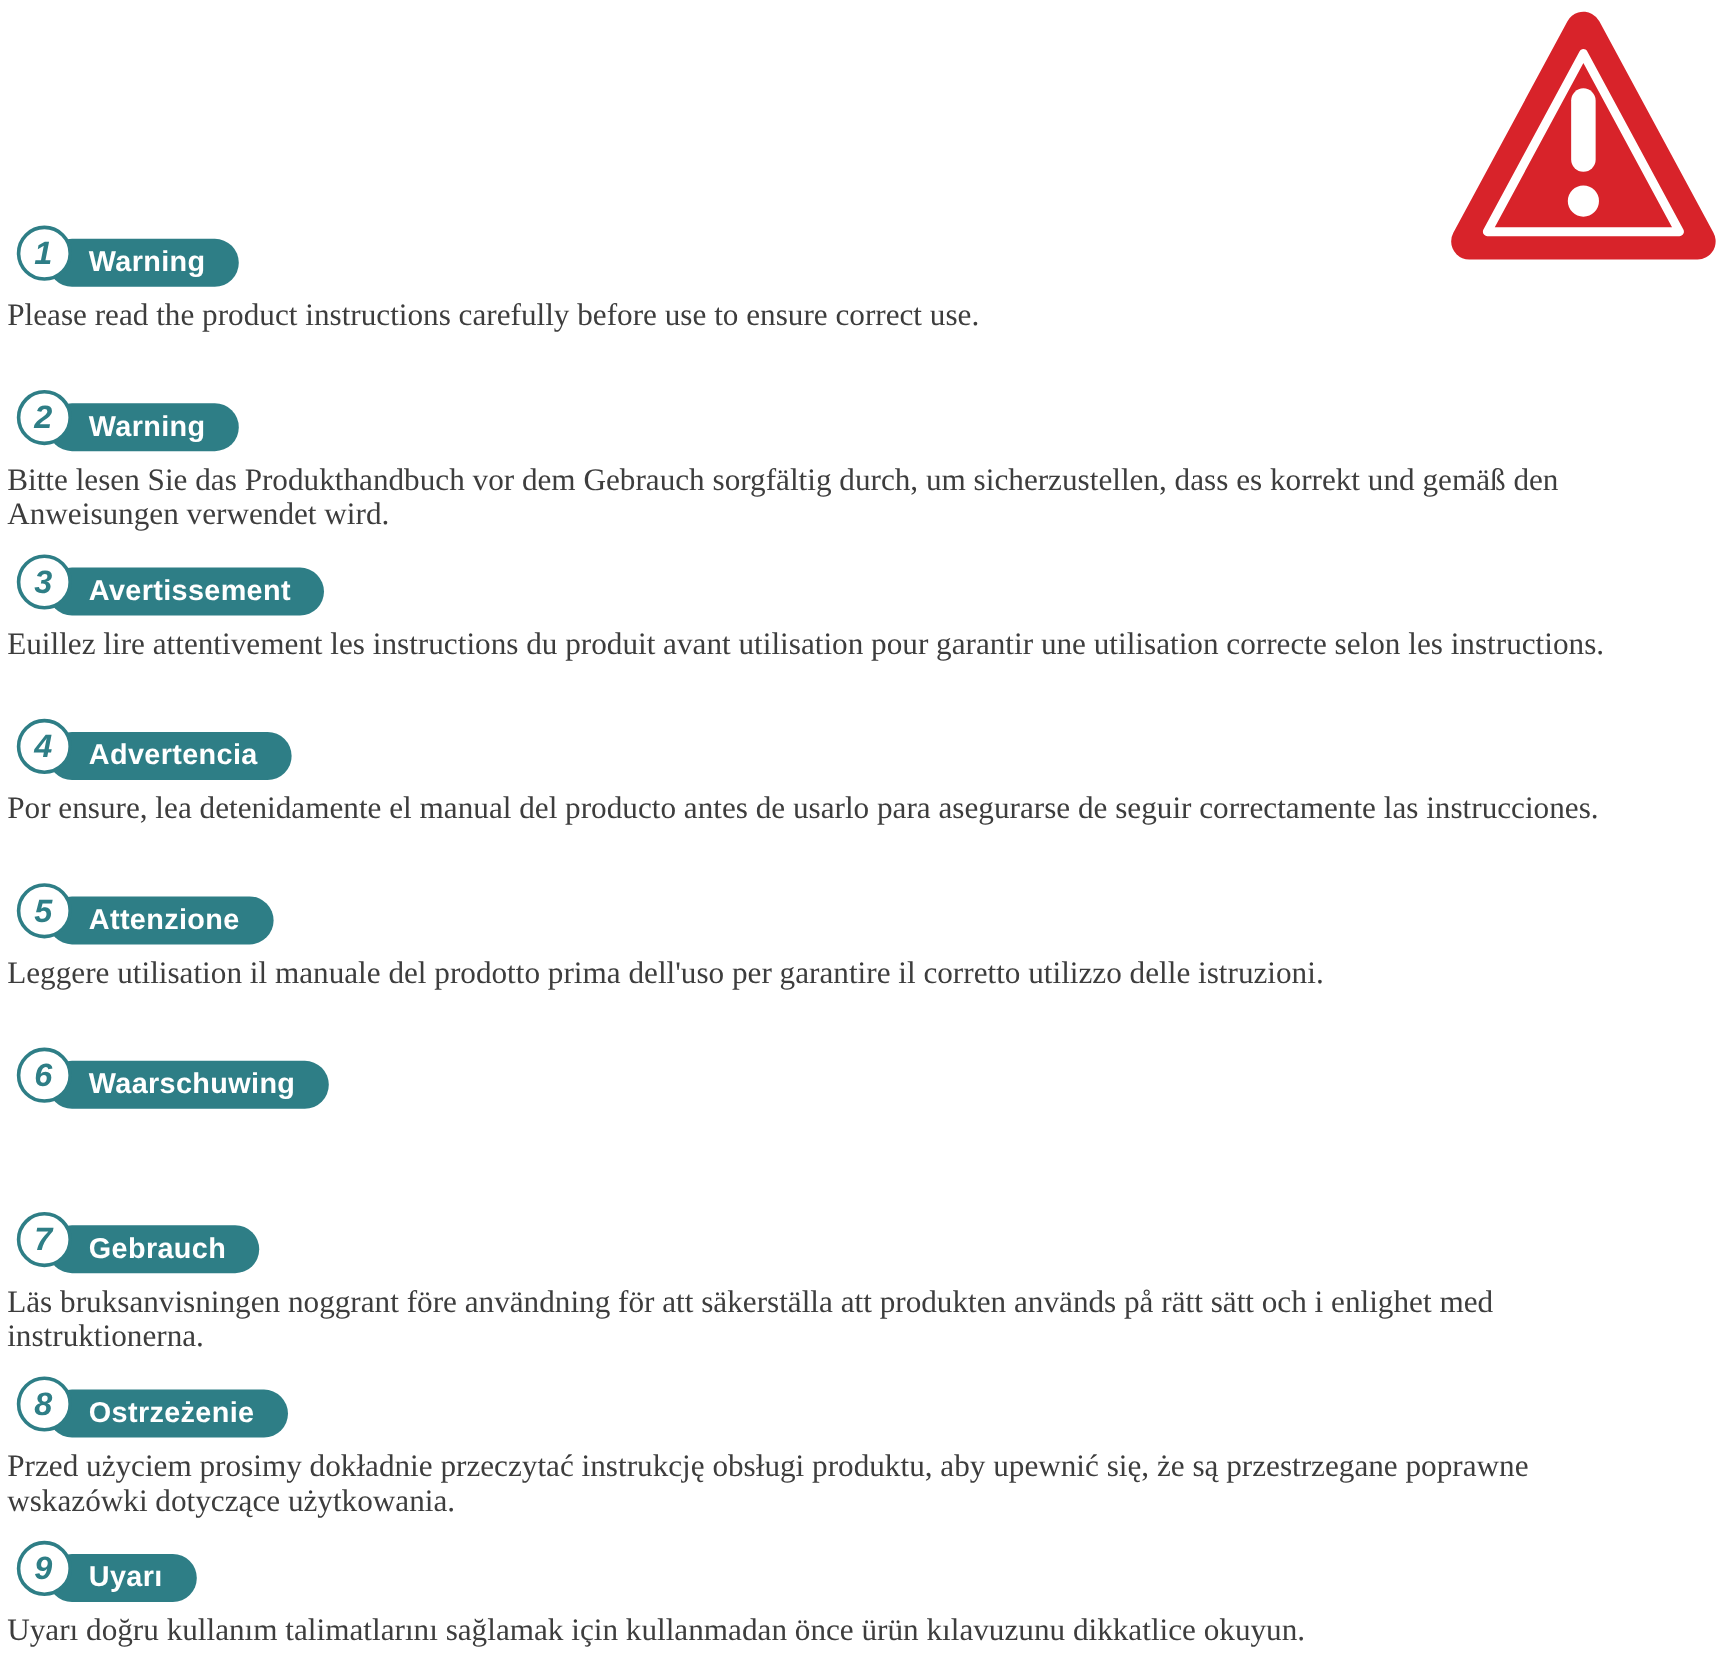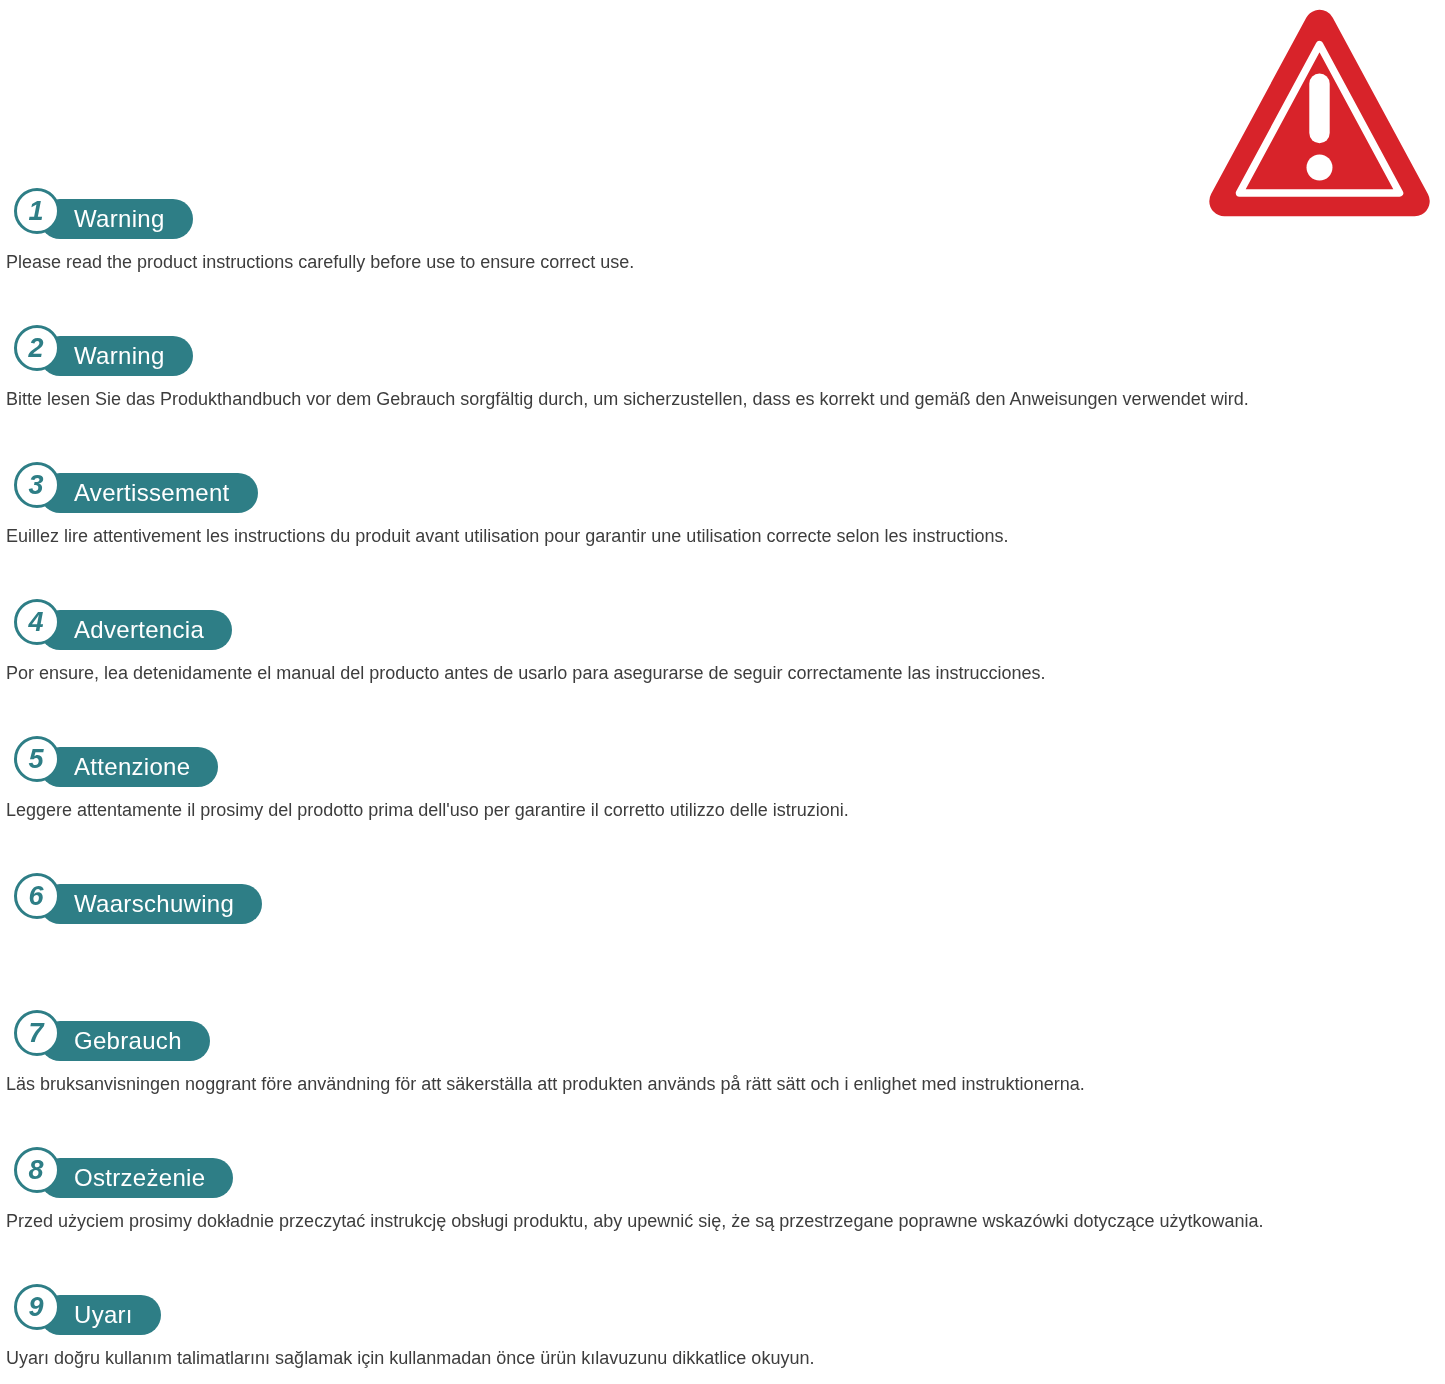--- a/index.html
+++ b/index.html
@@ -50,21 +50,21 @@
     display: inline-flex;
     align-items: center;
     height: 40px;
     margin-left: 26px;
     margin-top: 15px;
     padding: 0 28px 0 34px;
     background: var(--teal);
     border-radius: 22px;
     color: #ffffff;
     font-size: 24px;
-    font-weight: normal;
+    font-weight: bold;
     letter-spacing: 0.3px;
     white-space: nowrap;
   }
   .badge-circle {
     position: absolute;
     left: 0;
     top: 0;
     width: 40px;
     height: 40px;
     background: #ffffff;
@@ -78,23 +78,24 @@
   .badge-num {
     color: var(--teal);
     font-size: 27px;
     font-weight: bold;
     font-style: italic;
     line-height: 1;
     transform: translateX(-1px);
   }
   .body-text {
     margin: 14px 0 0 0;
-    font-size: 18px;
+    font-size: 26px;
     line-height: 29px;
     max-width: 1385px;
+    font-family: Liberation Serif, serif;
   }
 </style>
 </head>
 <body style="color: rgb(61, 61, 61);">
 
 <main class="sheet">
 
   <svg class="warning-triangle" viewBox="0 0 100 100" xmlns="http://www.w3.org/2000/svg">
     <path d="M50 9 L91 85 L9 85 Z" fill="#d8232a" stroke="#d8232a" stroke-width="13" stroke-linejoin="round"></path>
     <path d="M50 17.5 L84.5 81.5 L15.5 81.5 Z" fill="none" stroke="#ffffff" stroke-width="3.2" stroke-linejoin="round"></path>
@@ -143,21 +144,21 @@
       <p class="body-text">Por ensure, lea detenidamente el manual del producto antes de usarlo para asegurarse de seguir correctamente las instrucciones.</p>
     </section>
 
     <section class="section">
       <div class="badge">
         <span class="badge-circle">
           <span class="badge-num">5</span>
         </span>
         <span class="badge-pill">Attenzione</span>
       </div>
-      <p class="body-text">Leggere attentamente il prosimy del prodotto prima dell'uso per garantire il corretto utilizzo delle istruzioni.</p>
+      <p class="body-text">Leggere utilisation il manuale del prodotto prima dell'uso per garantire il corretto utilizzo delle istruzioni.</p>
     </section>
 
     <section class="section">
       <div class="badge">
         <span class="badge-circle">
           <span class="badge-num">6</span>
         </span>
         <span class="badge-pill">Waarschuwing</span>
       </div>
     </section>

